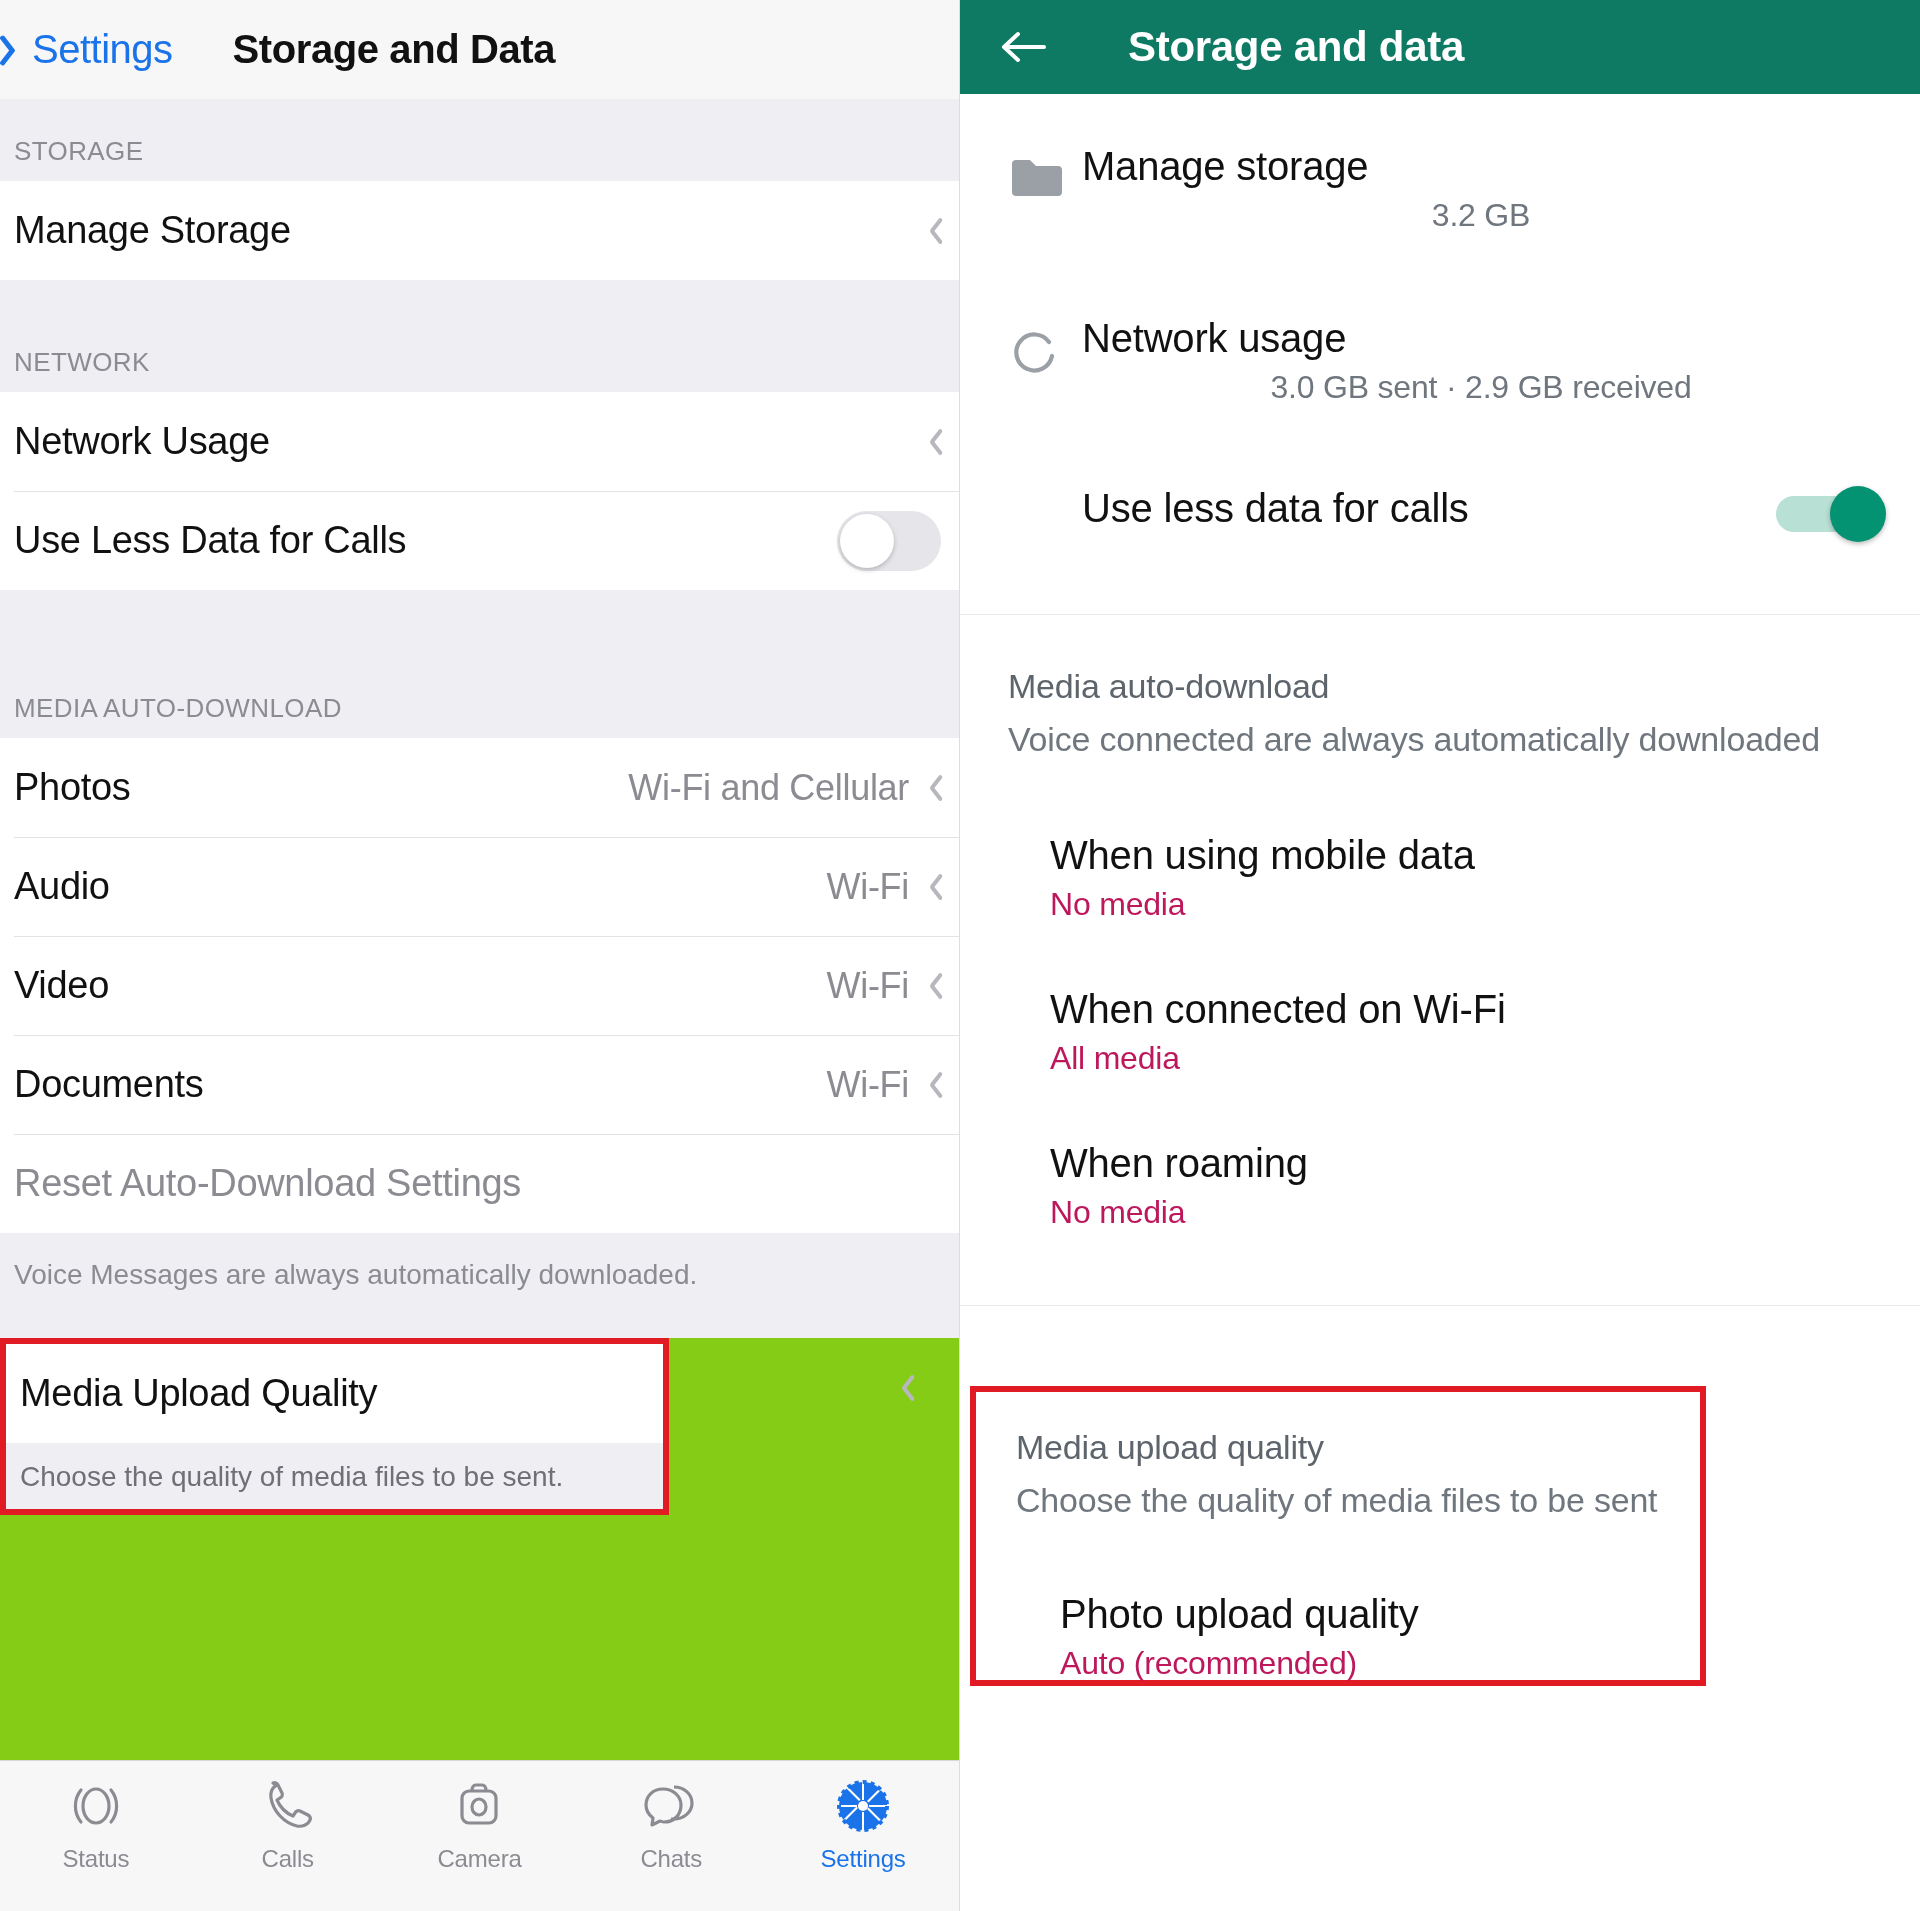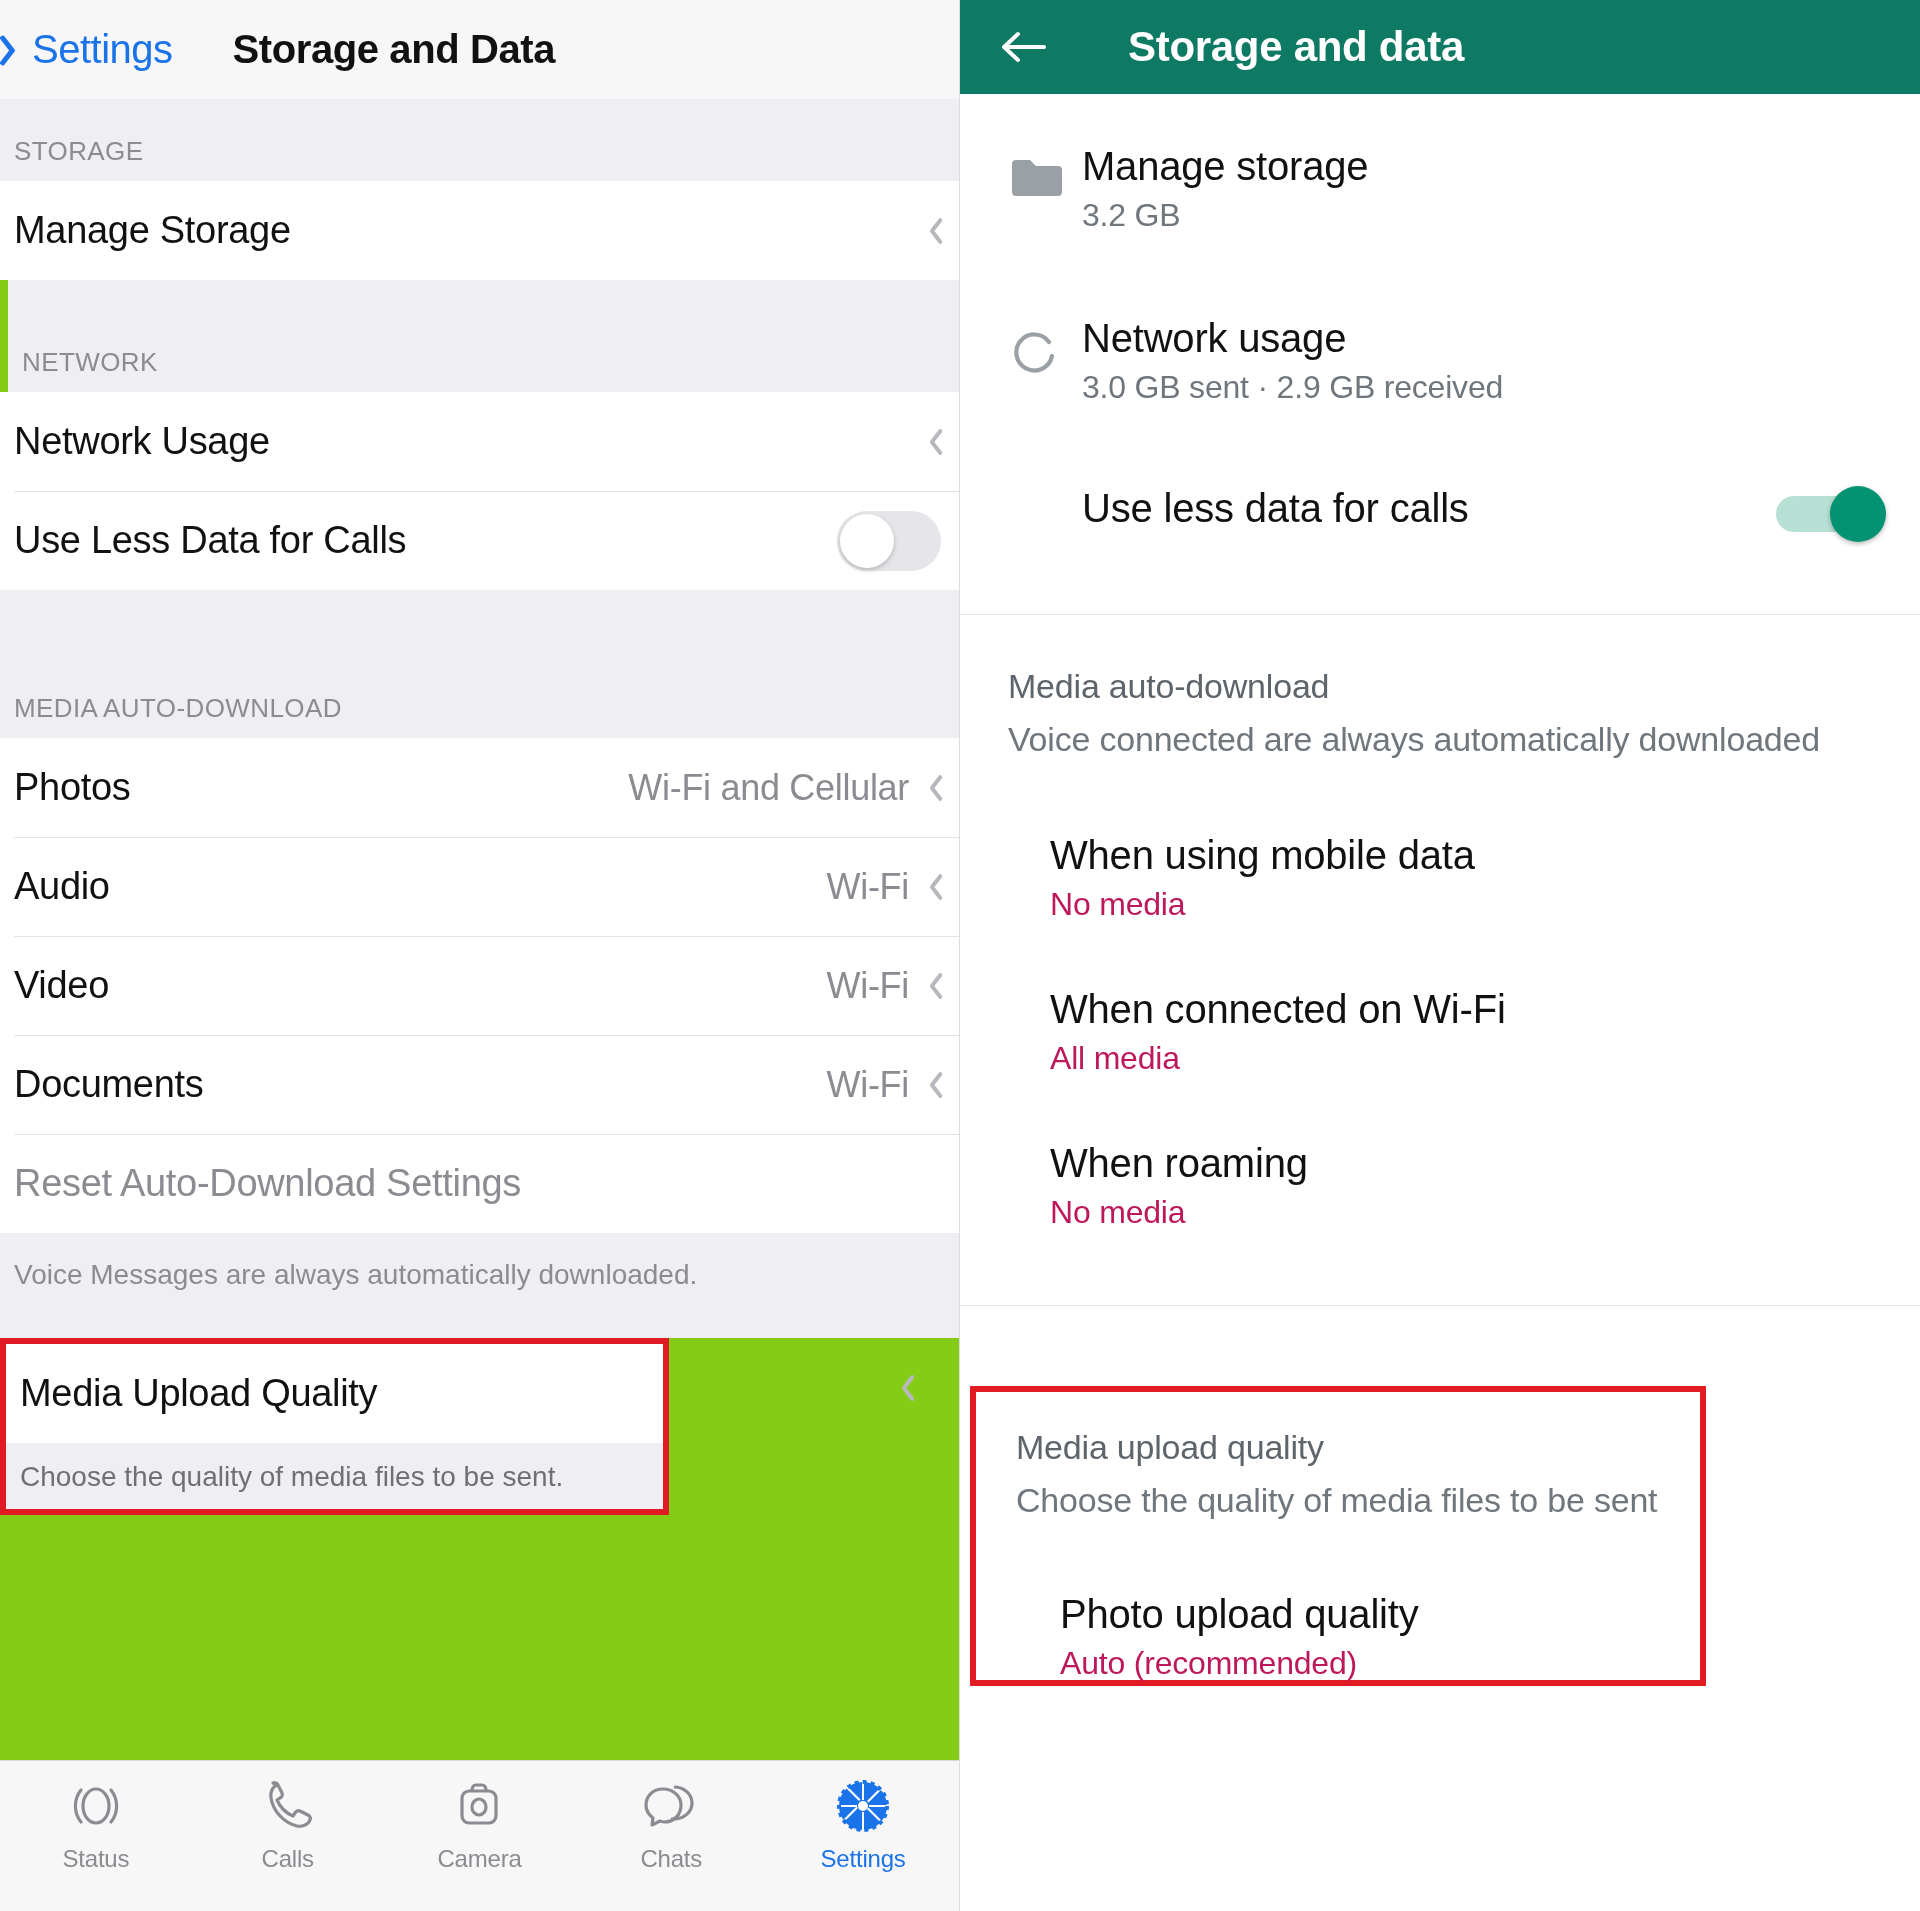--- a/index.html
+++ b/index.html
@@ -55,21 +55,21 @@
 
   .ios-section-head {
     background: #efeef3;
     color: #8b8b92;
     font-size: 26px;
     letter-spacing: 0.4px;
     padding: 0 0 14px 14px;
     display: flex; align-items: flex-end;
   }
   .sh-tall   { height: 82px; }
-  .sh-mid    { height: 112px; margin-left: 8px; }
+  .sh-mid    { height: 112px; }
   .sh-big    { height: 148px; }
 
   .ios-row {
     background: #ffffff;
     height: 99px;
     display: flex; align-items: center;
     padding: 0 18px 0 14px;
     position: relative;
     cursor: pointer;
   }
@@ -159,21 +159,21 @@
   }
   .and-body { flex: 1 1 auto; background:#ffffff; position: relative; }
 
   .and-row {
     display: flex; align-items: flex-start;
     padding: 0 40px 0 48px; cursor: pointer;
   }
   .and-icon { width: 74px; flex: 0 0 auto; padding-top: 10px; }
   .and-texts { flex: 1 1 auto; }
   .and-row-title { font-size: 40px; color: #111111; font-weight: 400; letter-spacing: -0.2px; }
-  .and-row-sub   { font-size: 32px; color: #6f767d; margin-top: 8px; letter-spacing: -0.2px; }
+  .and-row-sub   { font-size: 32px; color: #6f767d; margin-top: 8px; letter-spacing: -0.2px; text-align: center; }
 
   .and-toggle {
     width: 104px; height: 36px; border-radius: 18px;
     background: #b9e0d4; position: relative; flex: 0 0 auto;
     margin-top: 12px; cursor: pointer;
   }
   .and-toggle .knob {
     position: absolute; top: -10px; right: -6px;
     width: 56px; height: 56px; border-radius: 50%;
     background: #049372; box-shadow: 0 2px 5px rgba(0,0,0,.28);

